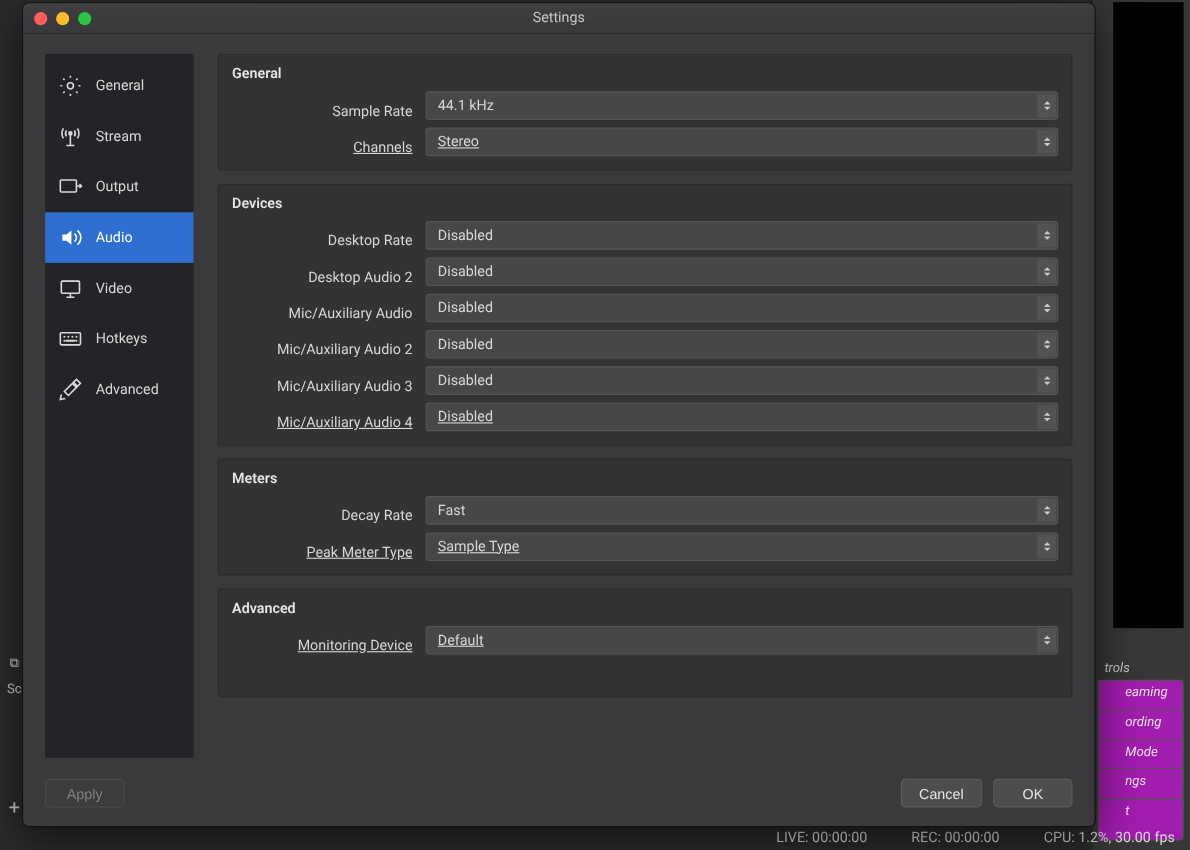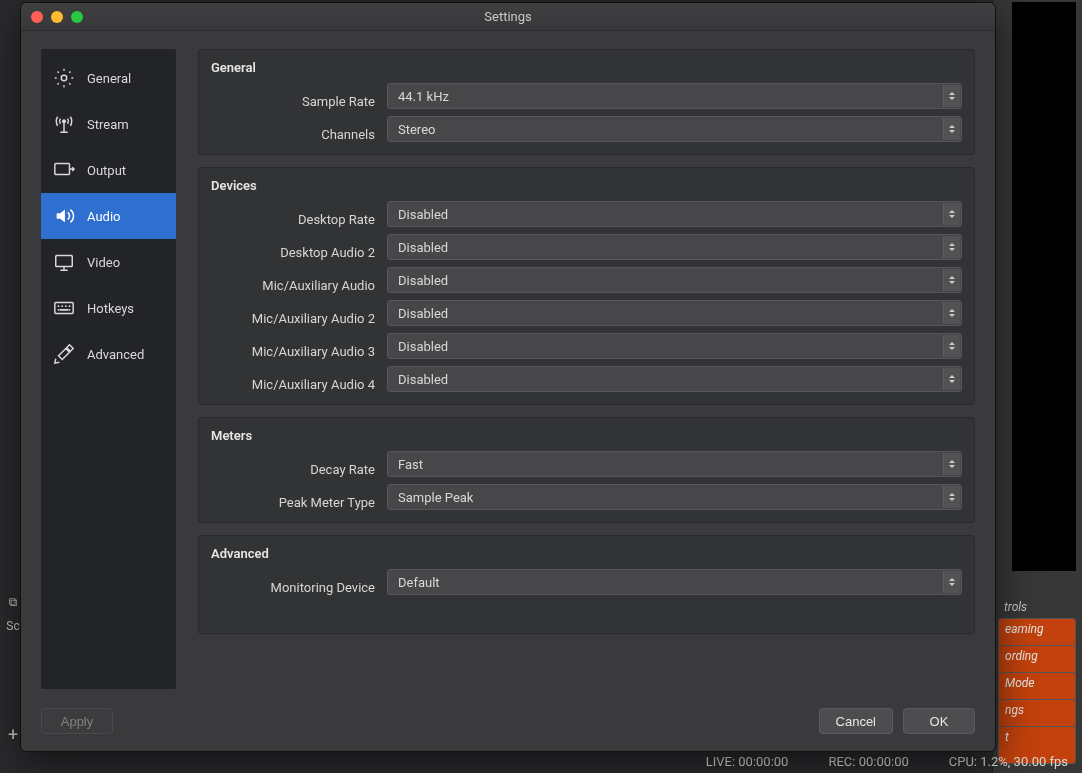--- a/index.html
+++ b/index.html
@@ -45,27 +45,27 @@
   width: 78px;
   color: #c8c8c8;
   font-size: 12px;
   padding: 3px 6px;
 }
 .bg-btn {
   position: absolute;
   right: 6px;
   width: 78px;
   height: 38px;
-  background: #c2410c;
+  background: #a21caf;
   border: 1px solid #555;
   border-radius: 3px;
   color: #e6e6e6;
   font-size: 12px;
   text-align: left;
-  padding-left: 6px;
+  padding-left: 24px;
   line-height: 21px;
 }
 .bg-status {
   position: absolute;
   bottom: 4px;
   left: 0;
   right: 0;
   height: 20px;
   color: #d8d8d8;
   font-size: 13px;
@@ -190,21 +190,21 @@
 .section-title {
   font-weight: 600;
   color: #e6e6e6;
   margin-bottom: 8px;
 }
 .field {
   display: flex;
   align-items: flex-end;
   margin-bottom: 7px;
 }
-.field:last-child { margin-bottom: 0; }
+.field:last-child { margin-bottom: 0; text-decoration: underline; }
 .field-label {
   width: 176px;
   text-align: right;
   padding-right: 12px;
   color: #d6d6d6;
   font-size: 13px;
 }
 .select {
   flex: 1;
   height: 26px;
@@ -467,21 +467,21 @@
             <span>Fast</span>
             <div class="select-spinner">
                 <div class="sp-up"></div>
                 <div class="sp-down"></div>
               </div>
           </div>
         </div>
         <div class="field">
           <div class="field-label">Peak Meter Type</div>
           <div class="select">
-            <span>Sample Peak</span>
+            <span>Sample Type</span>
             <div class="select-spinner">
                 <div class="sp-up"></div>
                 <div class="sp-down"></div>
               </div>
           </div>
         </div>
       </div>
 
       <div class="section" style="padding-bottom:38px">
         <div class="section-title">Advanced</div>

